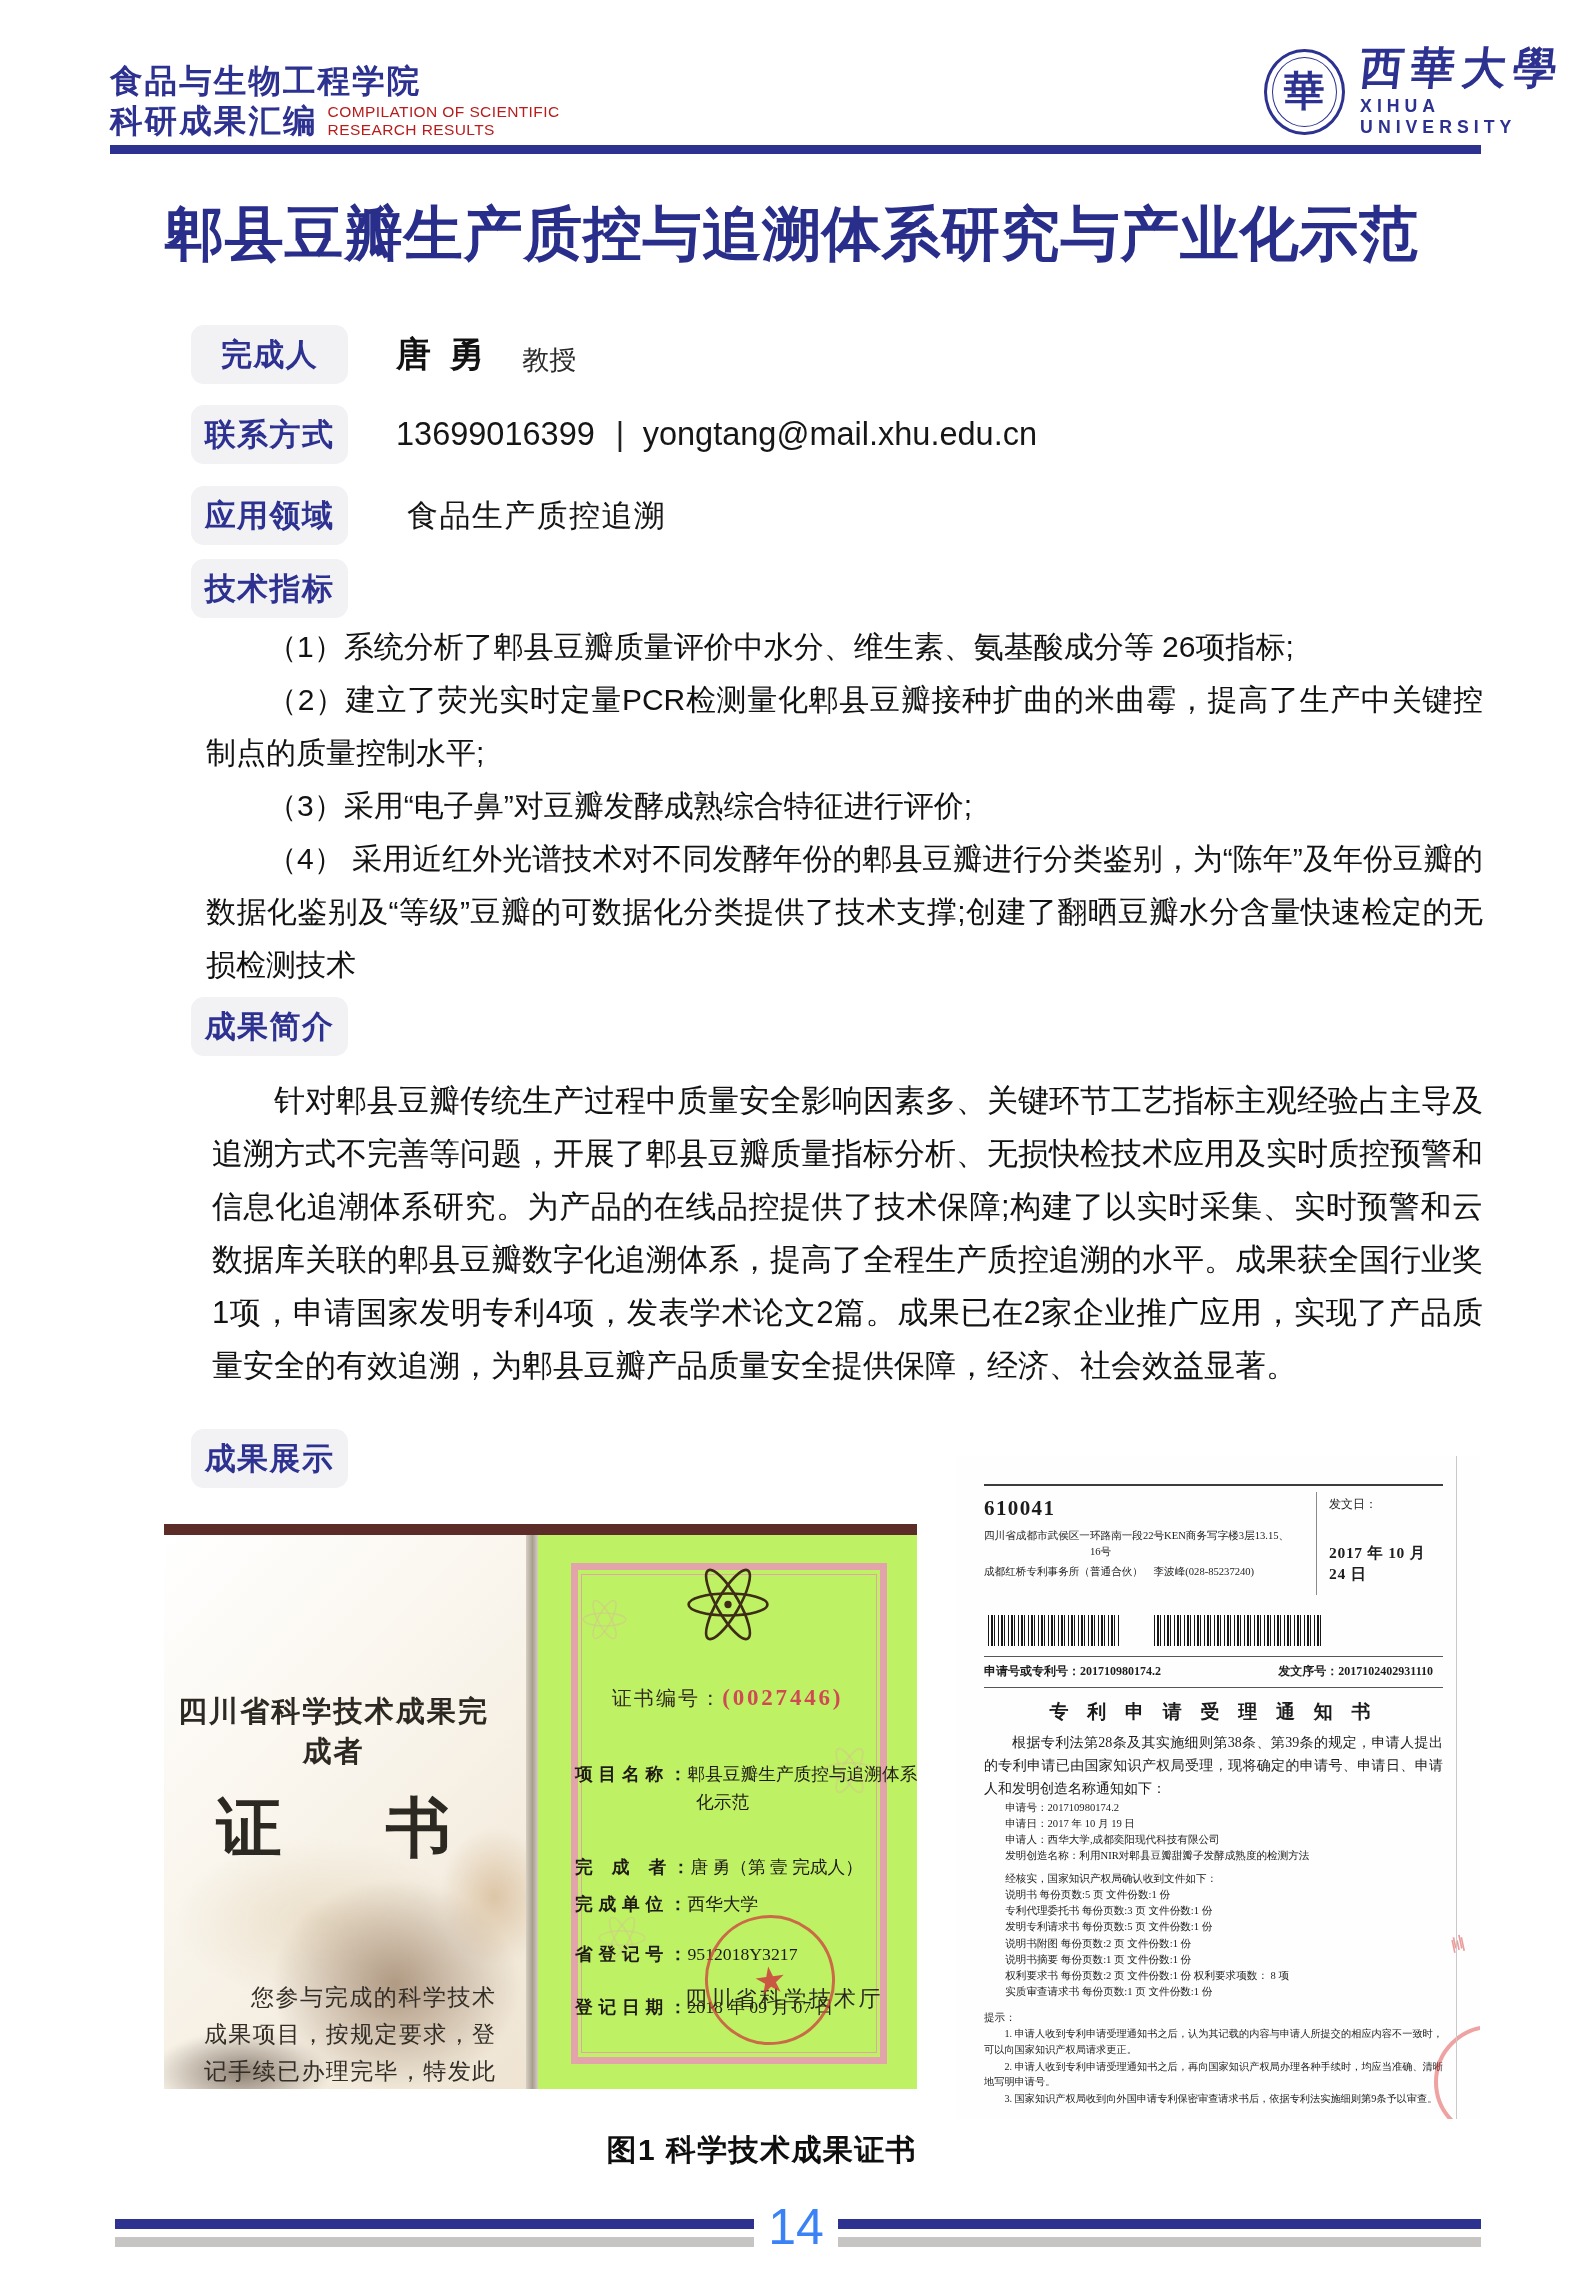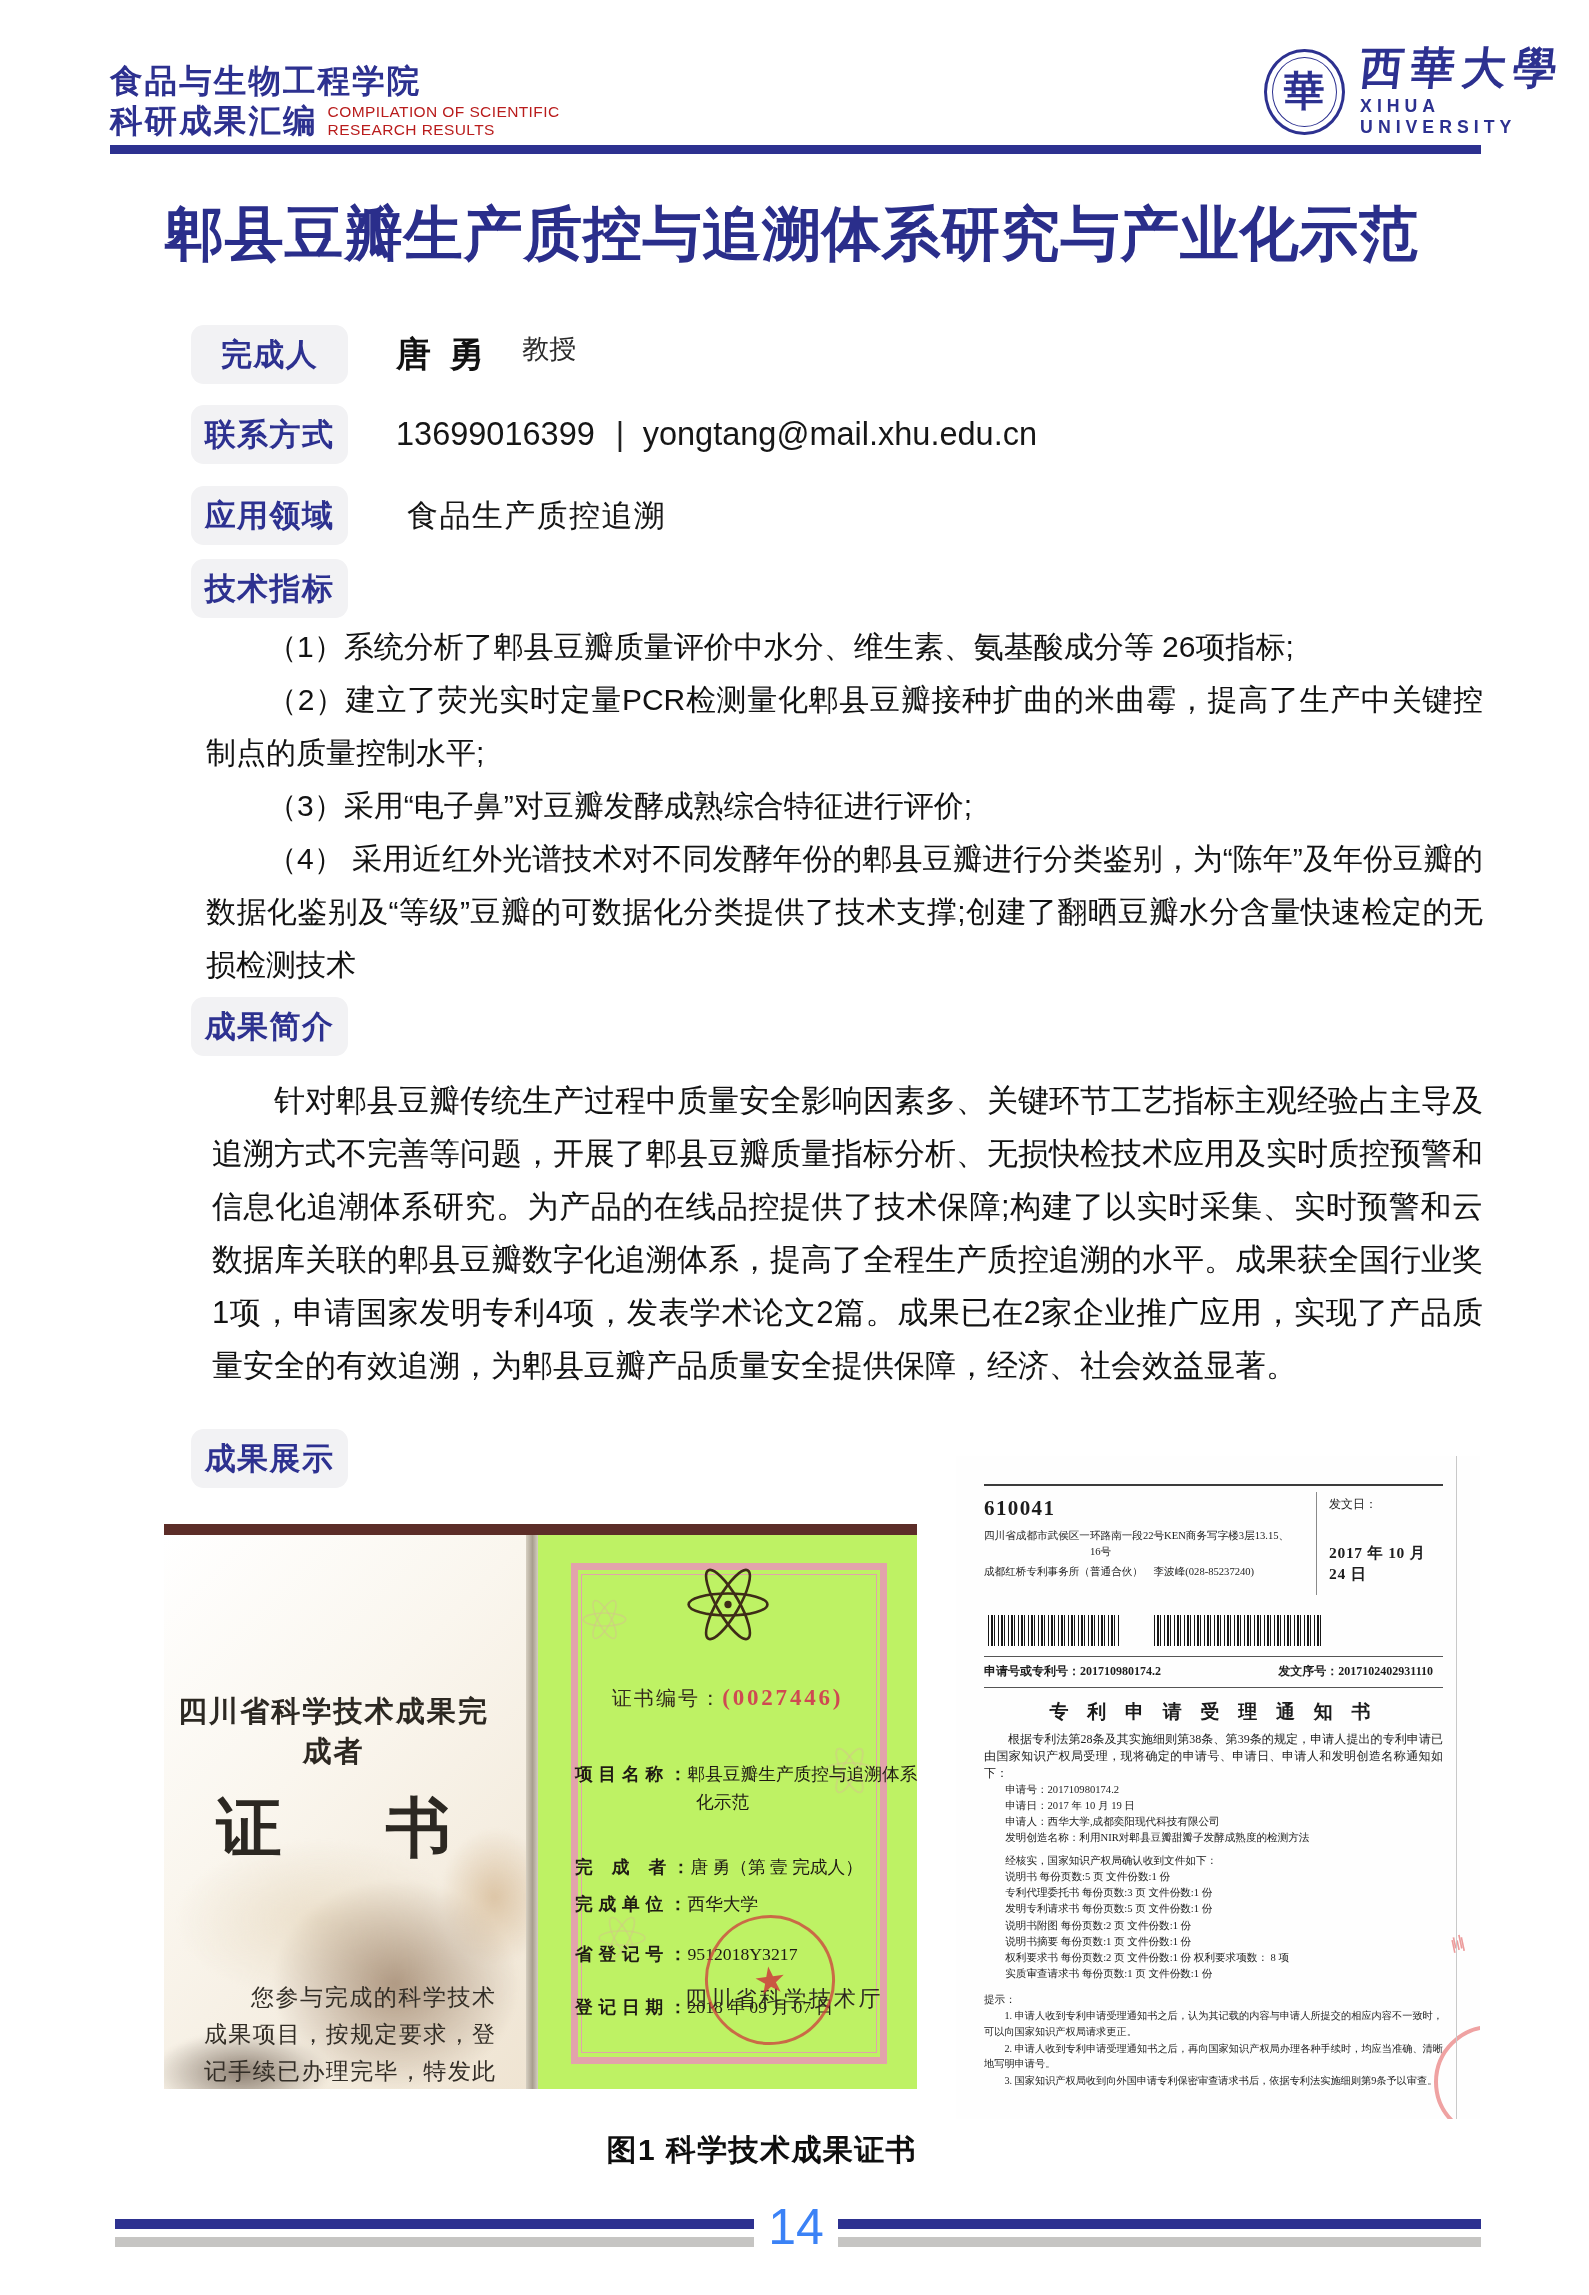--- a/index.html
+++ b/index.html
@@ -24,21 +24,21 @@
   .hdr-rule{position:absolute;left:110px;top:145px;width:1371px;height:9.2px;background:#2d3190;}
 
   
   .main-title{position:absolute;left:165px;top:195px;width:1349px;font-size:59px;font-weight:800;
               color:#2a2e8b;letter-spacing:0.7px;line-height:78px;}
 
   
   .row{position:absolute;left:191px;display:flex;align-items:center;}
   .badge{width:157px;height:59px;background:#f2f2f4;border-radius:12.7px;display:flex;align-items:center;
          justify-content:center;font-size:31px;font-weight:bold;color:#2d3190;letter-spacing:1.4px;flex:0 0 auto;}
-  .rv{margin-left:48px;font-size:32.5px;color:#161616;display:flex;align-items:flex-start;}
+  .rv{margin-left:48px;font-size:32.5px;color:#161616;display:flex;align-items:flex-end;}
   .rv .nm{font-size:35px;font-weight:bold;color:#111;letter-spacing:4.2px;}
   .rv .prof{font-size:27px;color:#2a2a2a;margin-left:34px;}
   .rv .sep{margin:0 18.4px 0 21px;color:#222;}
   .rv.domain{font-size:31px;letter-spacing:1.4px;margin-left:59px;}
 
   
   .tech-list{position:absolute;left:206px;top:620px;width:1277px;}
   .tech-list p{margin:0;font-size:30px;line-height:53px;color:#121212;text-indent:61px;text-align:justify;}
 
   
@@ -99,21 +99,21 @@
   .f2-agency{font-size:10.6px;margin-top:5.7px;width:339px;}
   .f2-dateblk{position:absolute;right:0;top:10px;width:114px;}
   .f2-datelabel{font-size:12px;}
   .f2-date{font-size:15.5px;font-weight:bold;margin-top:30px;letter-spacing:0.7px;}
   .f2-barcodes{display:flex;gap:32.5px;margin-top:15.5px;}
   .bc{height:31px;background:repeating-linear-gradient(90deg,#161616 0 1.4px,#fff 1.4px 2.8px,#161616 2.8px 5px,#fff 5px 6.4px,#161616 6.4px 7px,#fff 7px 10px);}
   .bc.b1{width:133px;margin-left:4.2px;}
   .bc.b2{width:168px;}
   .f2-appline{display:flex;justify-content:space-between;font-size:12px;font-weight:bold;margin:6.4px 0;padding-right:10px;}
   .f2-title{text-align:center;font-size:19px;font-weight:bold;letter-spacing:7px;margin:11.3px 0 5.7px 0;}
-  .f2-p{font-size:12px;line-height:17px;text-indent:2em;text-align:justify;margin:2.8px 0 0 0;}
+  .f2-p{font-size:14px;line-height:23px;text-indent:2em;text-align:justify;margin:2.8px 0 0 0;}
   .f2-line{font-size:10.6px;line-height:16.2px;padding-left:2em;}
   .f2-confirm{margin-top:6.4px;}
   .f2-tips-label{font-size:10.6px;margin-top:10.6px;}
   .f2-tip{font-size:10.2px;line-height:15.5px;text-indent:2em;text-align:justify;margin:1.4px 0 0 0;}
   .f2-stamp-frag{position:absolute;right:17px;top:468px;color:rgba(224,88,88,.6);font-size:14px;
                  writing-mode:vertical-rl;letter-spacing:2.8px;transform:rotate(-12deg);font-weight:bold;}
   .f2-stamp-arc{position:absolute;right:-68px;top:569px;width:106px;height:106px;border-radius:50%;
                 border:4.2px solid rgba(224,70,70,.5);}
 
   .caption{position:absolute;text-align:right;font-size:30px;font-weight:bold;color:#0e0e0e;letter-spacing:1.4px;}

